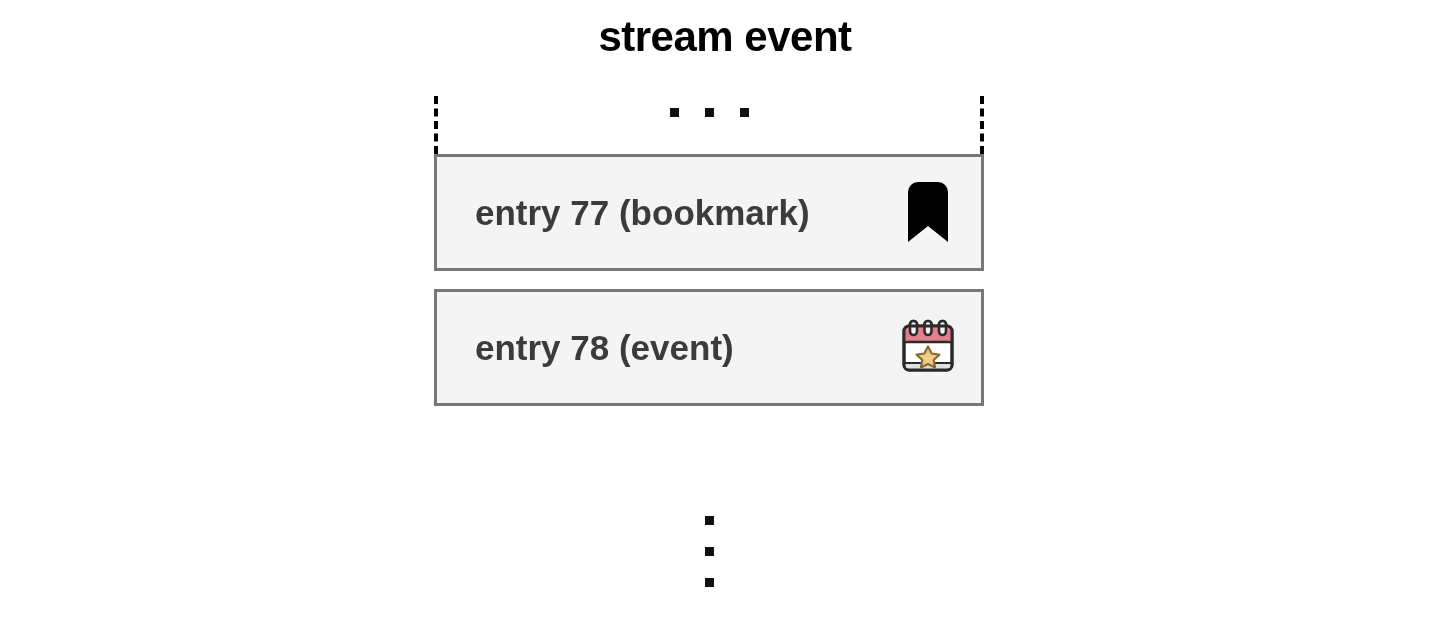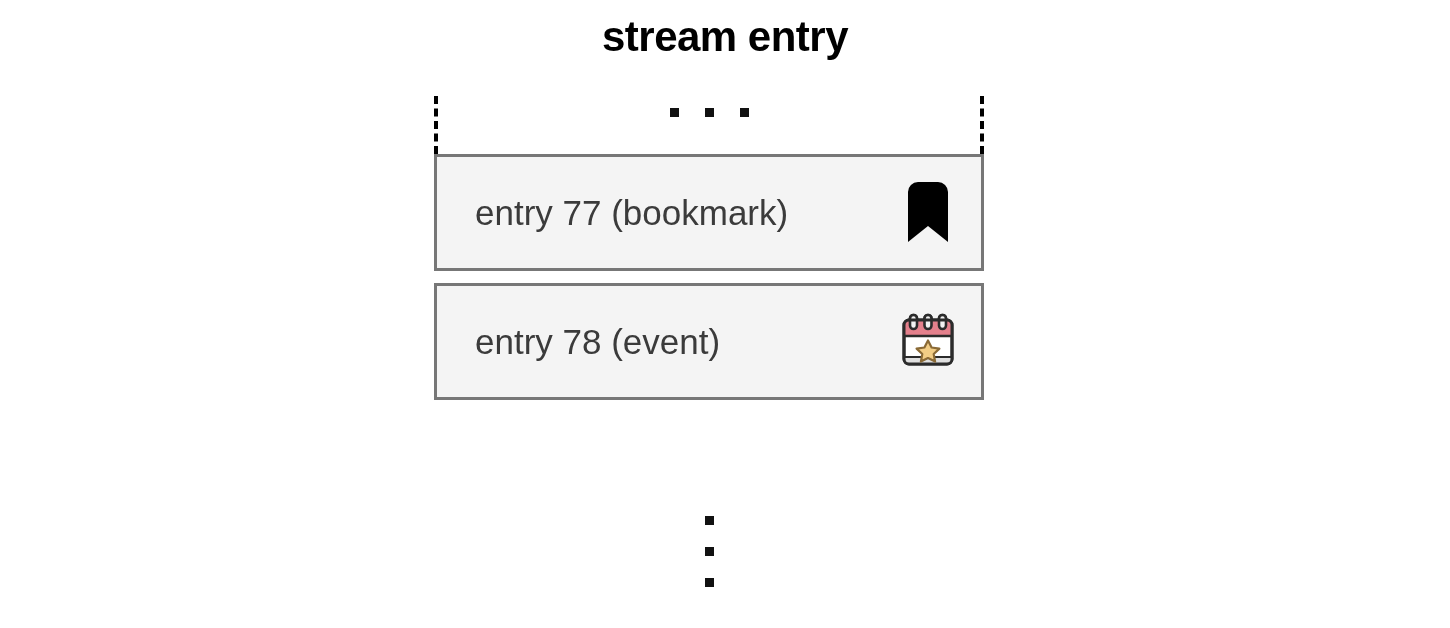--- a/index.html
+++ b/index.html
@@ -85,27 +85,28 @@
     box-sizing: border-box;
     height: 117px;
     background: #f4f4f4;
     border: 3px solid #777777;
     display: flex;
     align-items: center;
     padding-left: 38px;
     padding-right: 24px;
   }
   .entry-row + .entry-row {
-    margin-top: 12px;
+    margin-top: 18px;
   }
   .entry-label {
     font-size: 35px;
     color: #3b3b3b;
     white-space: nowrap;
     line-height: 1;
+    font-weight: bold;
   }
   .entry-icon {
     position: absolute;
     right: 22px;
     top: 50%;
     transform: translateY(-50%);
     width: 62px;
     height: 62px;
     display: flex;
     align-items: center;
@@ -126,21 +127,21 @@
     width: 550px;
     display: flex;
     flex-direction: column;
     align-items: center;
     gap: 22px;
   }
 </style>
 </head>
 <body>
 
-<div class="title">stream entry</div>
+<div class="title">stream event</div>
 
 <div class="stream-column">
 
   <div class="open-top">
     <div class="dash-edge left"></div>
     <div class="dash-edge right"></div>
     <div class="ellipsis-h">
       <span class="sq-dot"></span>
       <span class="sq-dot"></span>
       <span class="sq-dot"></span>

